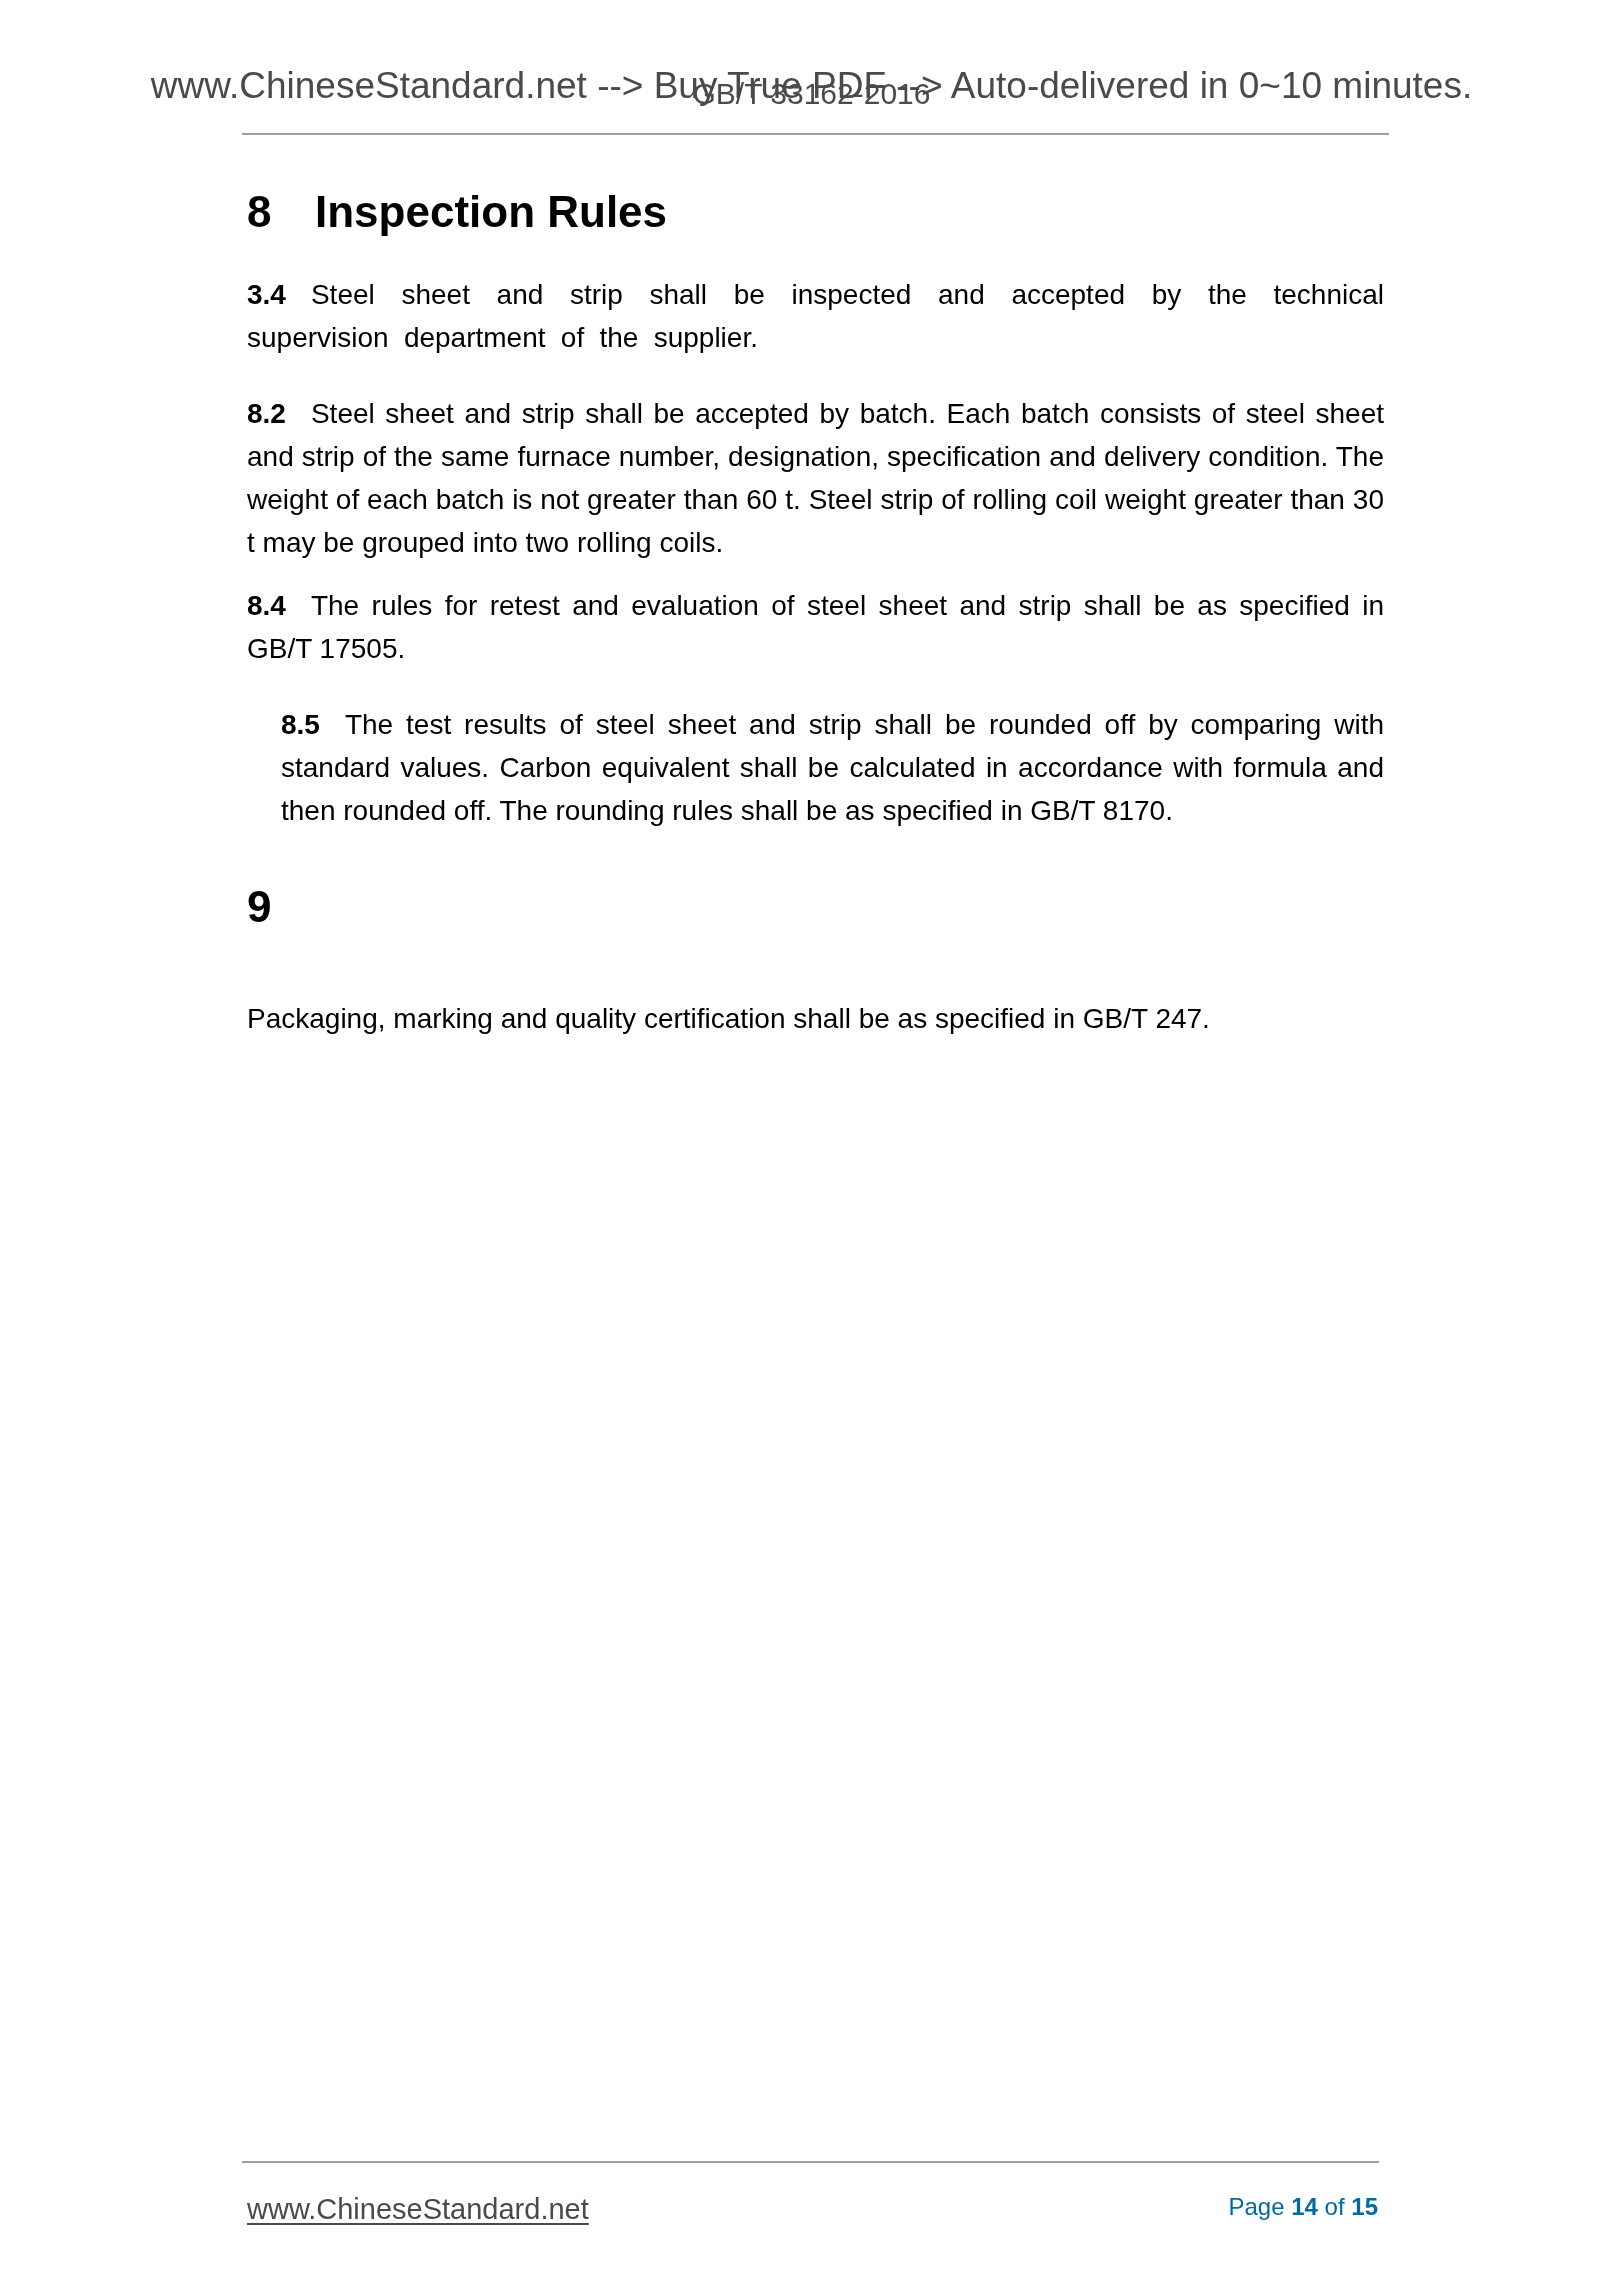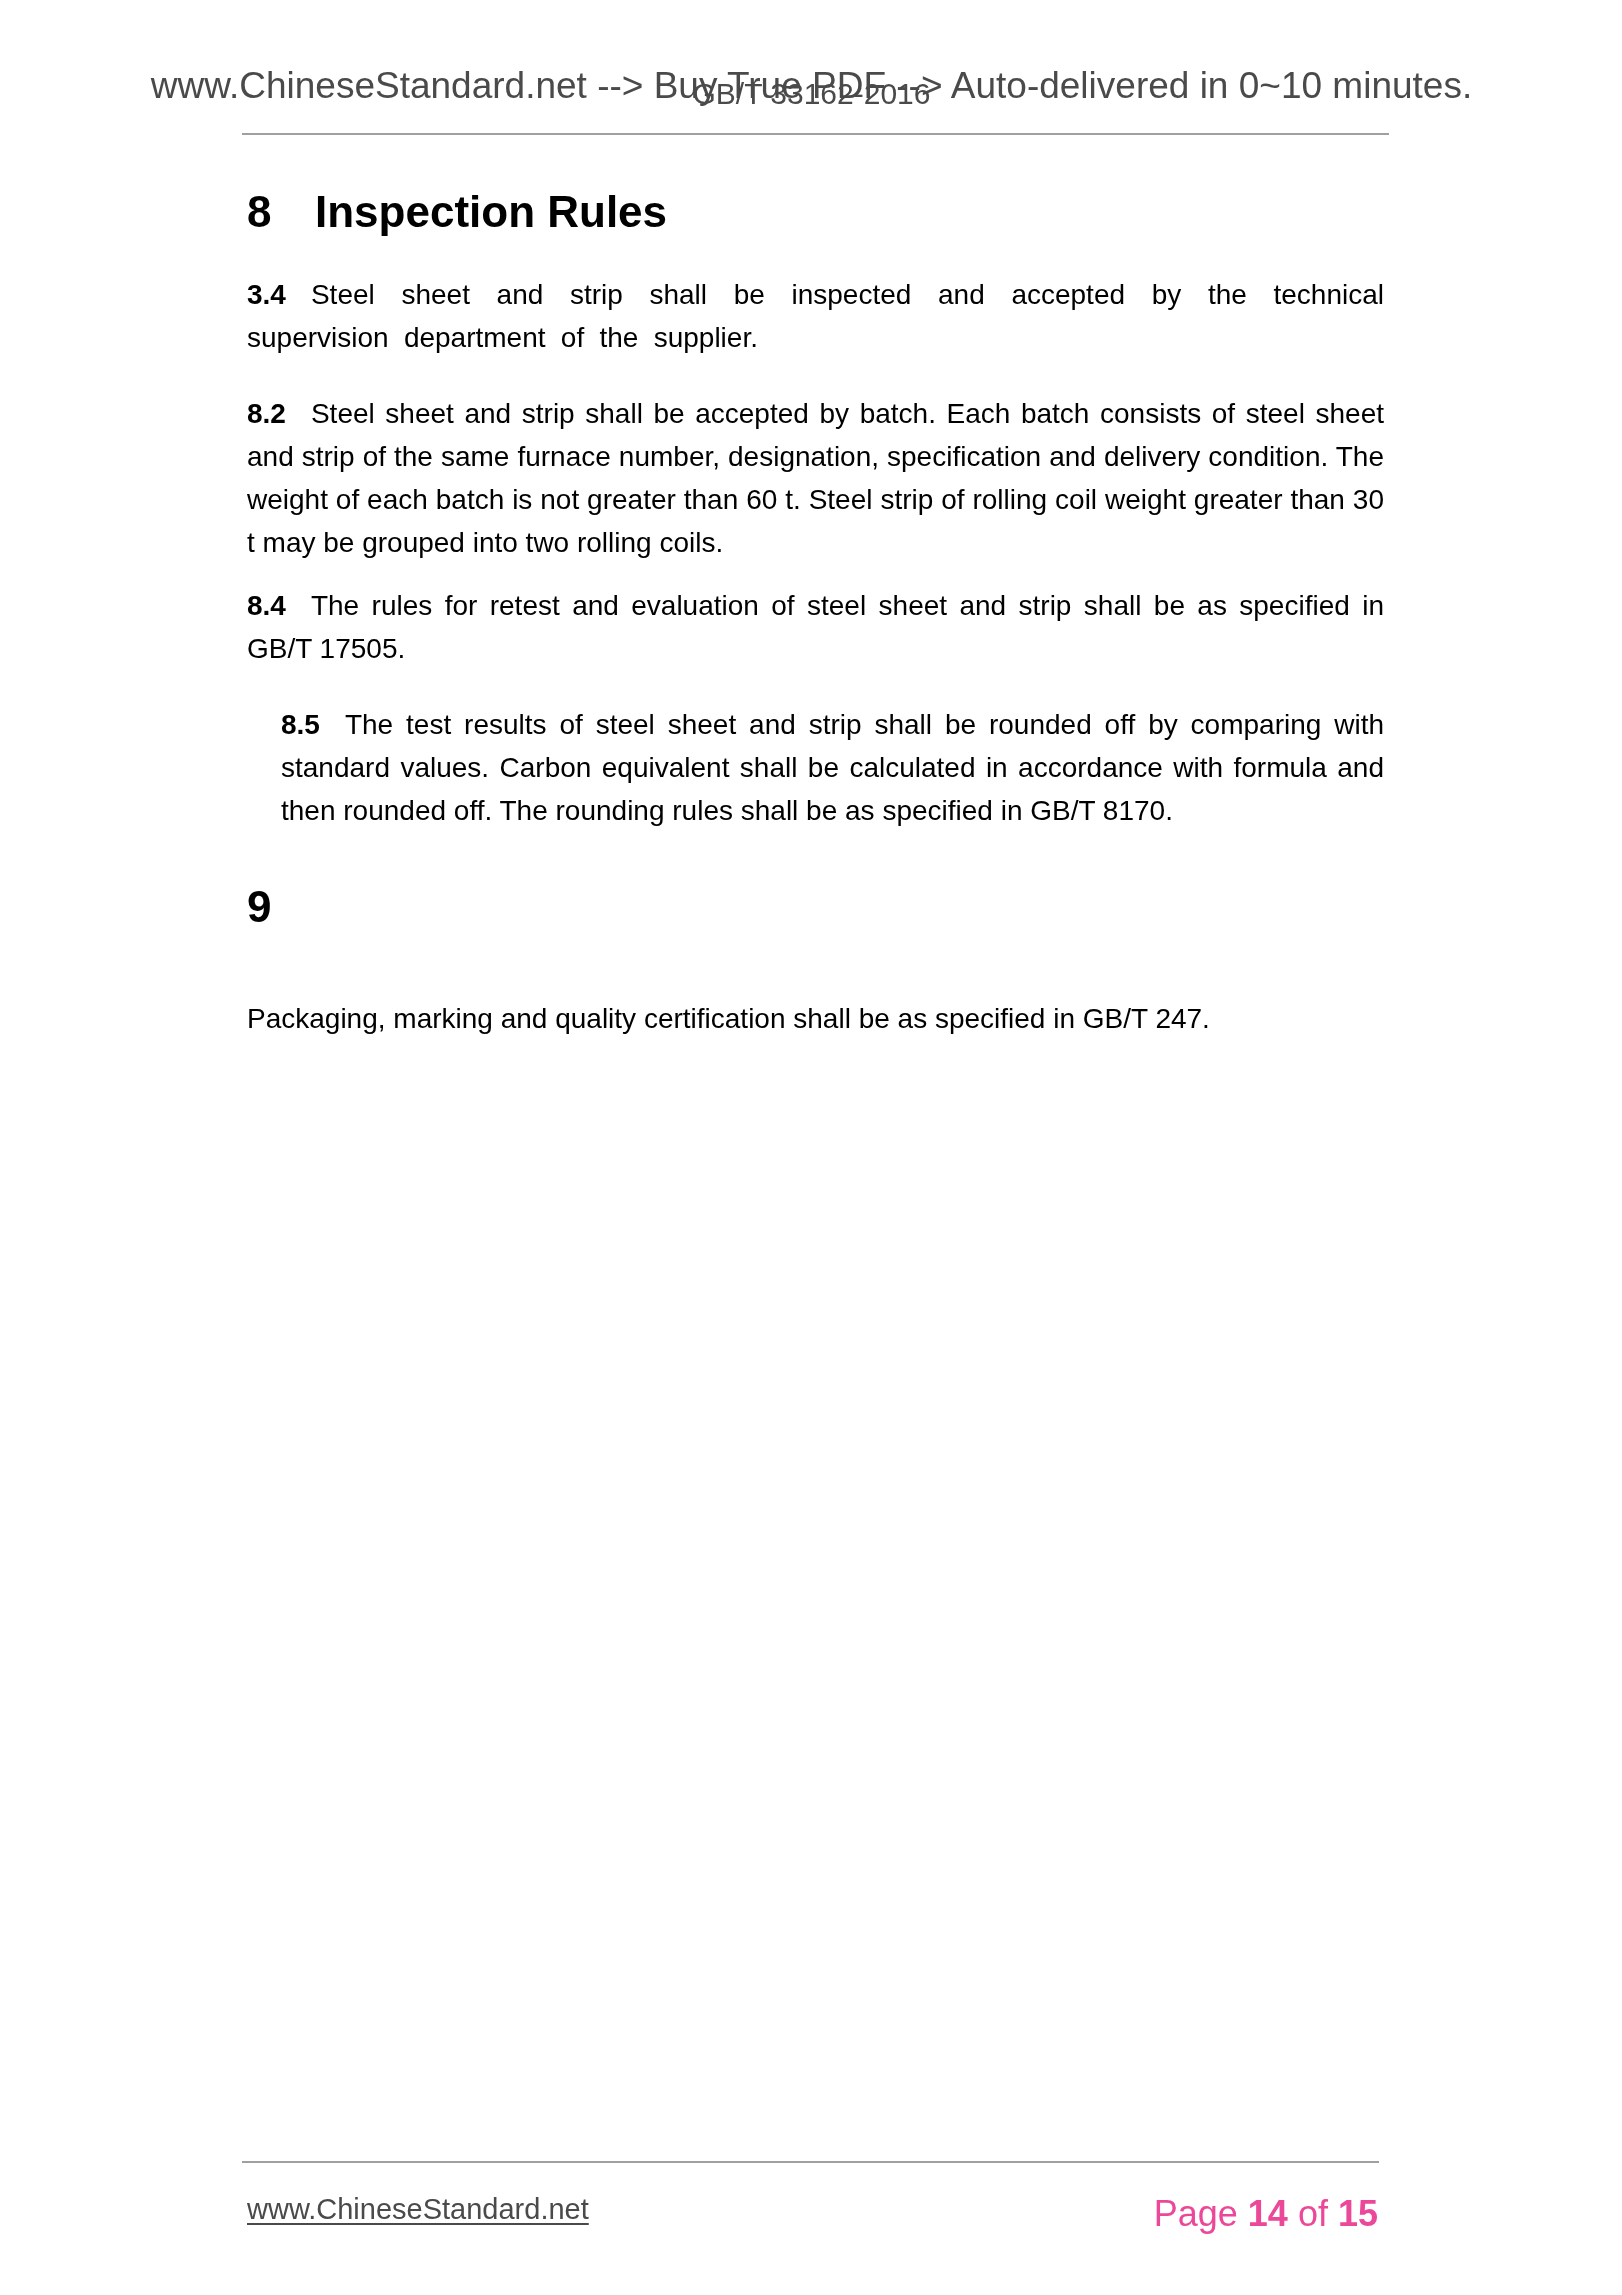--- a/index.html
+++ b/index.html
@@ -93,22 +93,22 @@
       top: 2193px;
       font-size: 29px;
       color: #4a4a4a;
       text-decoration: underline;
       text-underline-offset: 4.2px;
     }
     .footer-page {
       position: absolute;
       right: 245px;
       top: 2193px;
-      font-size: 36px;
-      color: #ec4899;
+      font-size: 24px;
+      color: #0369a1;
       white-space: nowrap;
     }
     .footer-page b {
       font-weight: bold;
     }
   </style>
 </head>
 <body>
 
 <div class="page-header">

